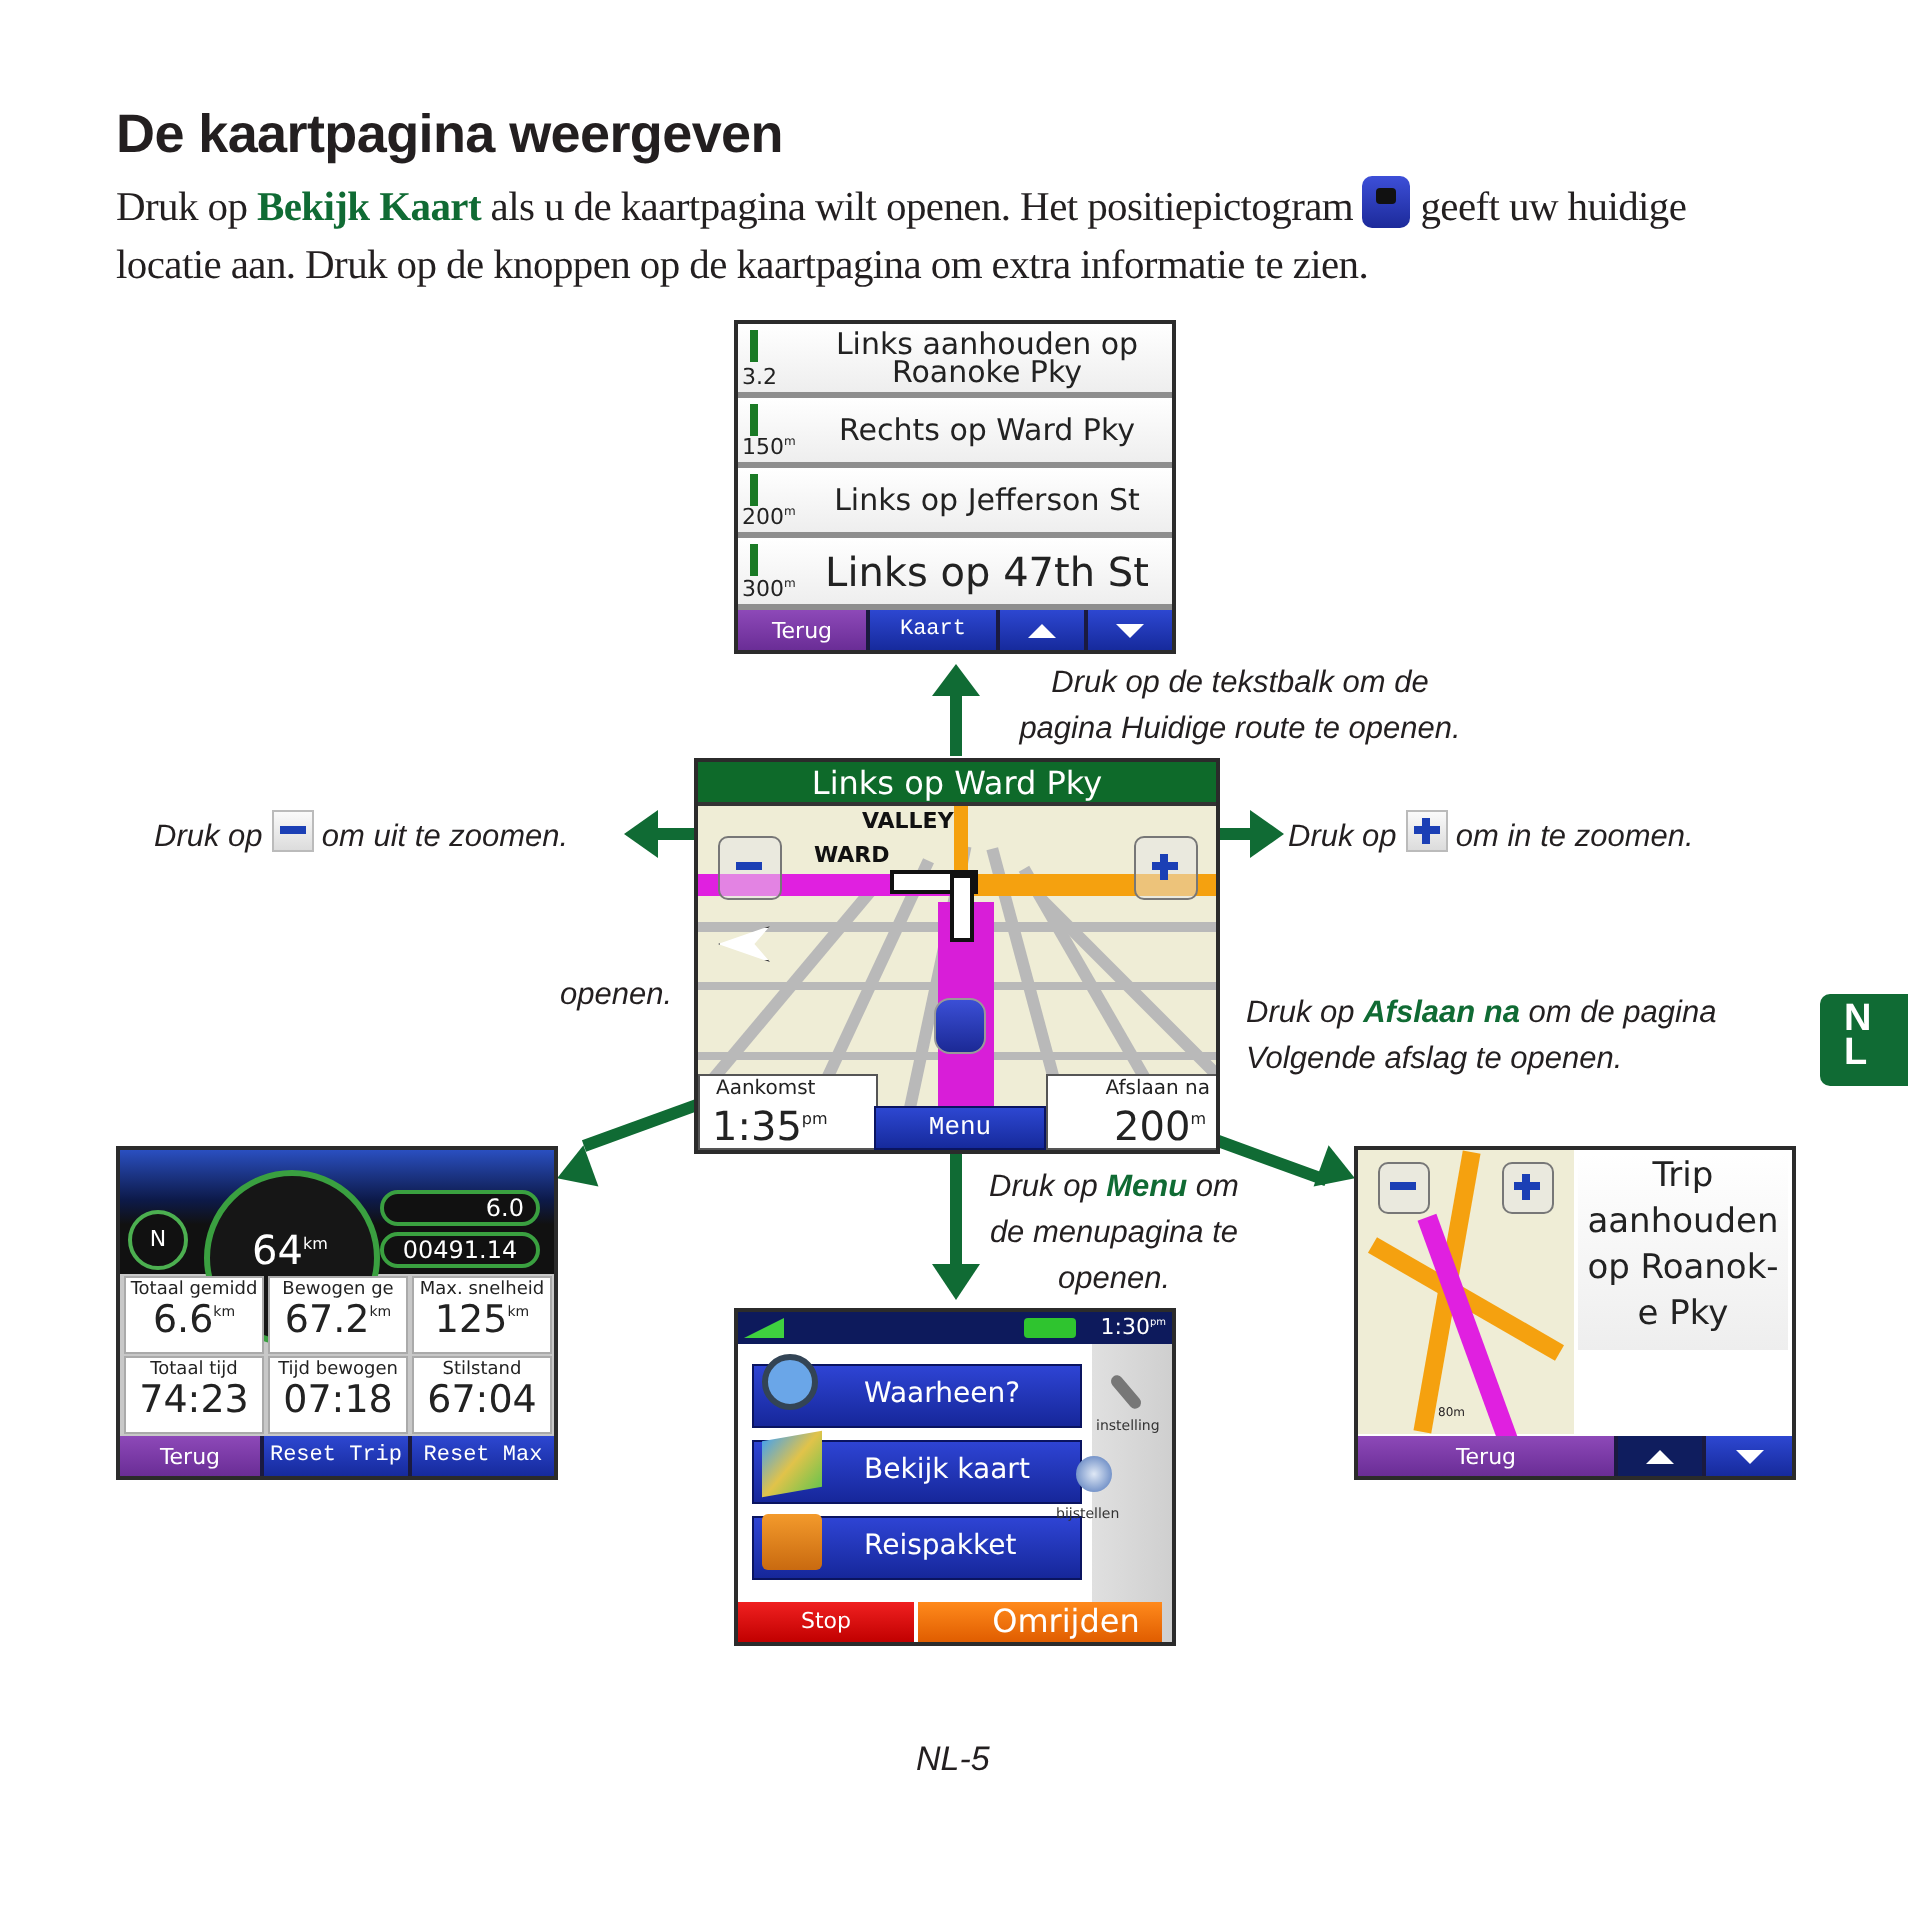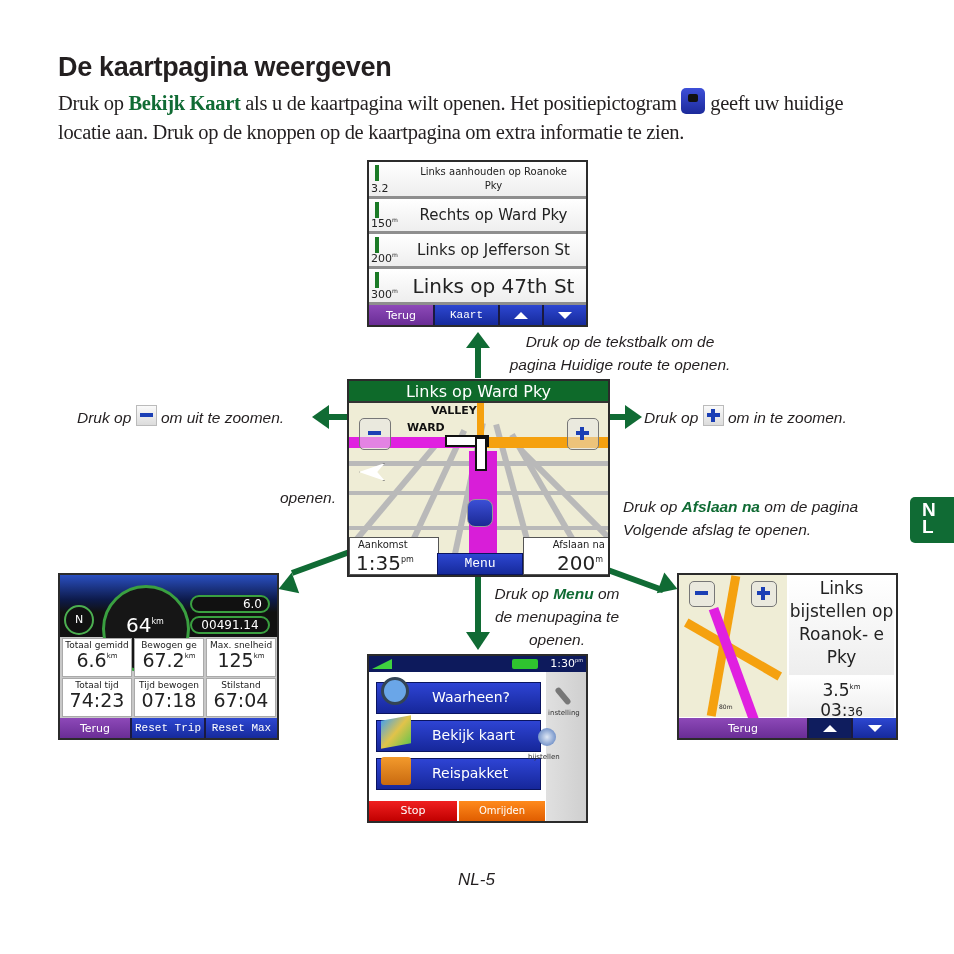--- a/index.html
+++ b/index.html
@@ -62,21 +62,21 @@
 
 <div class="abs title">De kaartpagina weergeven</div>
 <div class="abs intro">
   <span>Druk op </span><span class="green-b">Bekijk Kaart</span><span> als u de kaartpagina wilt openen. Het positiepictogram </span><span class="posicon"></span><span> geeft uw huidige locatie aan. Druk op de knoppen op de kaartpagina om extra informatie te zien.</span>
 </div>
 
 <div class="screen" style="left:367px;top:160px;width:217px;height:163px;">
   <div class="rrow" style="top:0;height:34px;">
     <div class="turn"></div>
     <div class="dist"><span>3.2</span></div>
-    <div class="txt" style="font-size:10px;line-height:14px;padding:0 12px;">Links aanhouden op Roanoke Pky</div>
+    <div class="txt" style="font-size:15px;line-height:14px;padding:0 12px;">Links aanhouden op Roanoke Pky</div>
   </div>
   <div class="rrow" style="top:37px;height:32px;">
     <div class="turn"></div>
     <div class="dist"><span>150</span><sup>m</sup></div>
     <div class="txt" style="font-size:15px;">Rechts op Ward Pky</div>
   </div>
   <div class="rrow" style="top:72px;height:32px;">
     <div class="turn"></div>
     <div class="dist"><span>200</span><sup>m</sup></div>
     <div class="txt" style="font-size:15px;">Links op Jefferson St</div>
@@ -237,41 +237,37 @@
     </div>
   <div class="abs" style="right:0;top:26px;width:40px;height:40px;">
     <div class="abs" style="left:14px;top:4px;width:6px;height:20px;background:#777;transform:rotate(-40deg);border-radius:3px;"></div>
     <div class="side-lab" style="left:2px;top:27px;">instelling</div>
   </div>
   <div class="abs" style="right:0;top:68px;width:60px;height:40px;">
     <div class="abs" style="left:12px;top:4px;width:18px;height:18px;border-radius:50%;background:radial-gradient(#dfe8f5,#4b72b8);"></div>
     <div class="side-lab" style="left:2px;top:29px;">bijstellen</div>
   </div>
   <div class="abs b-red" style="left:0;bottom:0;width:88px;height:20px;color:#fff;font-size:11px;text-align:center;line-height:20px;">Stop</div>
-  <div class="abs b-orange" style="left:90px;bottom:0;width:86px;height:20px;color:#fff;font-size:10px;text-align:center;line-height:20px;">Omrijden</div>
+  <div class="abs b-orange" style="left:90px;bottom:0;width:96px;height:20px;color:#fff;font-size:16px;text-align:center;line-height:20px;padding-left:26px;">Omrijden</div>
 </div>
 
 <div class="screen" style="left:677px;top:573px;width:217px;height:163px;">
   <div class="abs map" style="left:0;top:0;width:108px;height:142px;">
     <div class="abs" style="left:40px;top:0;width:9px;height:142px;background:#f5a10f;transform:rotate(10deg);"></div>
     <div class="abs" style="left:0;top:70px;width:108px;height:9px;background:#f5a10f;transform:rotate(30deg);"></div>
     <div class="abs" style="left:50px;top:30px;width:10px;height:120px;background:#e020e0;transform:rotate(-20deg);"></div>
     <div class="zbtn" style="left:10px;top:6px;width:24px;height:24px;">
         <span class="ico-minus" style="border:none;background:none;position:absolute;left:2px;top:2px;"></span>
       </div>
     <div class="zbtn" style="left:72px;top:6px;width:24px;height:24px;">
         <span class="ico-plus" style="border:none;background:none;position:absolute;left:2px;top:2px;"></span>
       </div>
     <div class="abs" style="left:40px;top:128px;font-size:6px;">80m</div>
   </div>
-  <div class="abs" style="left:110px;top:2px;width:105px;height:98px;background:linear-gradient(#fff,#eee);font-size:17px;line-height:23px;text-align:center;color:#222;">Links bijstellen op Roanok- e Pky</div>
-  <div class="abs" style="left:110px;top:102px;width:105px;height:40px;background:linear-gradient(#fff,#eee);font-size:17px;line-height:20px;text-align:center;color:#222;">
-    <div><span>3.5</span><sup style="font-size:7px;">km</sup></div>
-    <div><span>03:</span><span style="font-size:12px;">36</span></div>
-  </div>
+  <div class="abs" style="left:110px;top:2px;width:105px;height:98px;background:linear-gradient(#fff,#eee);font-size:17px;line-height:23px;text-align:center;color:#222;">Trip aanhouden op Roanok- e Pky</div>
   <div class="btnbar">
     <div class="b-purple" style="width:128px;">Terug</div>
     <div class="b-navy" style="width:42px;">
         <span class="tri-up"></span>
       </div>
     <div class="b-blue" style="flex:1;">
         <span class="tri-down"></span>
       </div>
   </div>
 </div>

